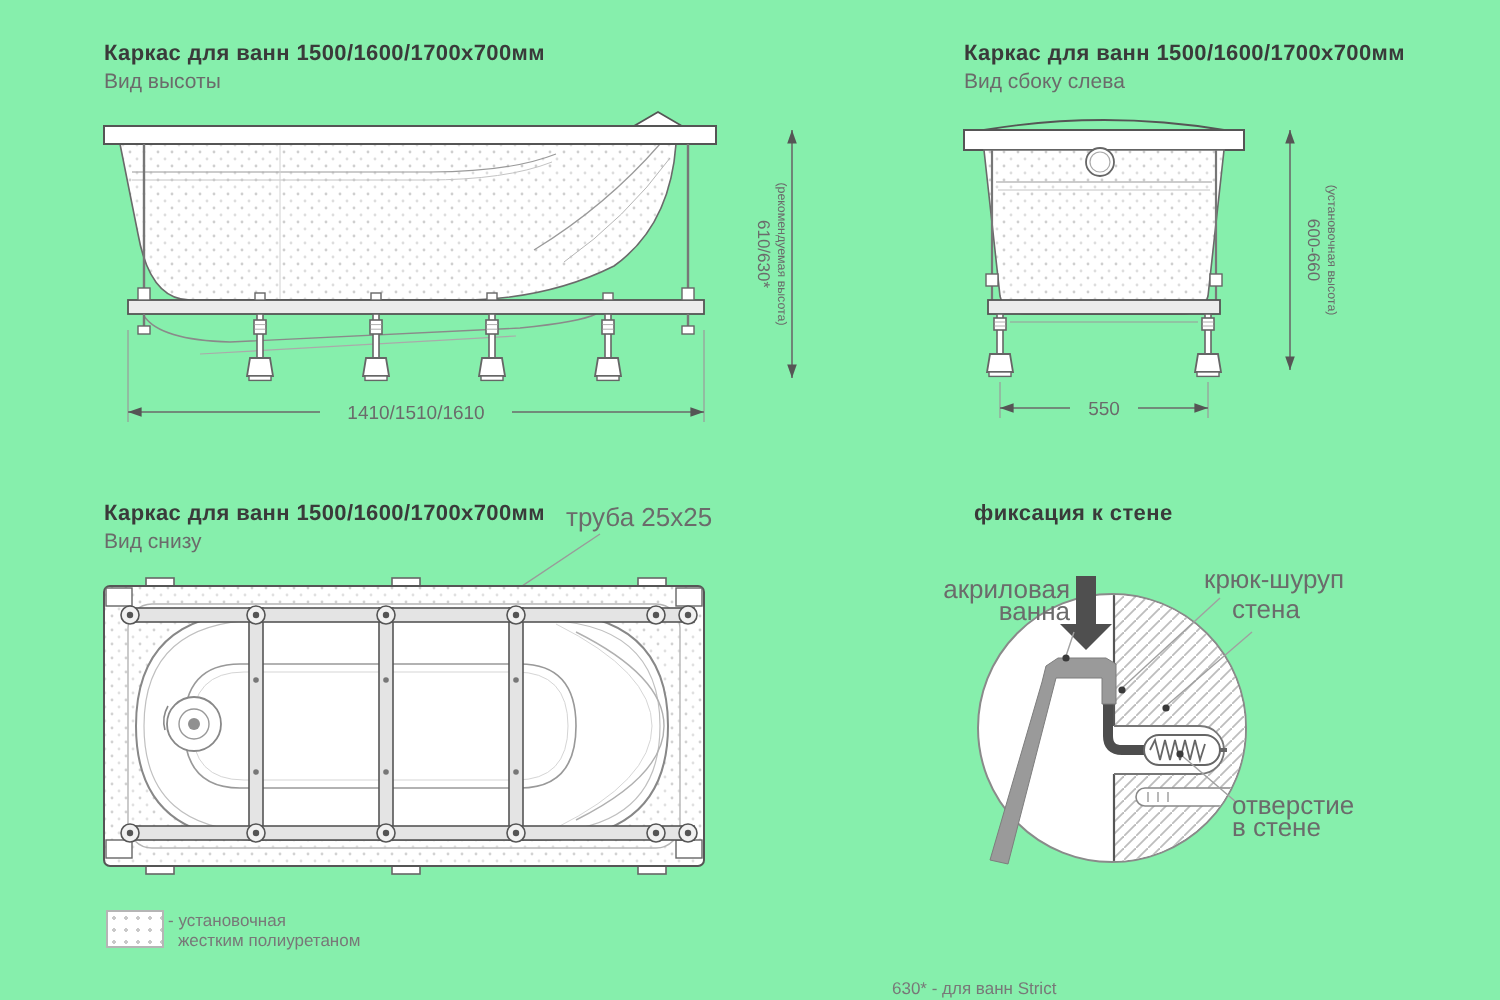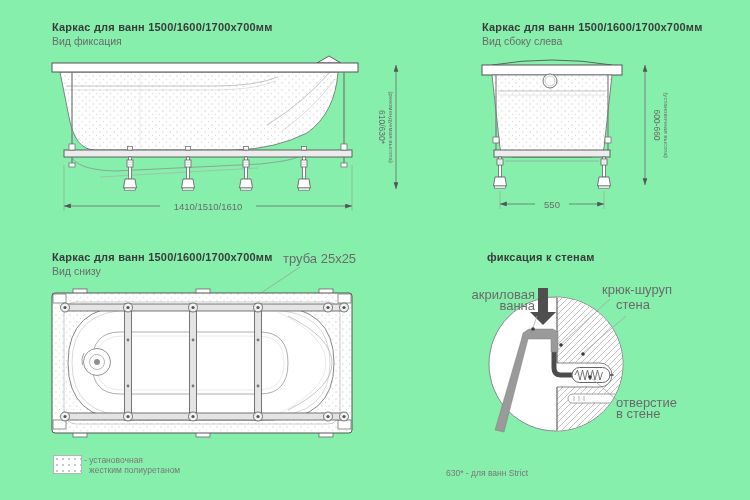--- a/index.html
+++ b/index.html
@@ -15,21 +15,21 @@
   svg{position:absolute;display:block;}
   svg text{font-family:"Liberation Sans",sans-serif;fill:#6b6b6b;}
   .two-line{line-height:15px;}
 </style>
 </head>
 <body>
 
 <div id="sheet">
 
   <div class="t" style="left:52px;top:21px">Каркас для ванн 1500/1600/1700x700мм</div>
-  <div class="s" style="left:52px;top:35px">Вид фиксация</div>
+  <div class="s" style="left:52px;top:35px">Вид высоты</div>
 
   <svg style="left:35px;top:53px" width="380" height="185" viewBox="0 0 380 185">
     <defs>
       <pattern id="fd" width="7" height="7" patternUnits="userSpaceOnUse">
         <rect width="7" height="7" fill="#ffffff"></rect>
         <circle cx="2" cy="2" r="0.7" fill="#cfcfcf"></circle>
         <circle cx="5.5" cy="5.5" r="0.7" fill="#dddddd"></circle>
       </pattern>
       <marker id="fa" markerWidth="9" markerHeight="7" refX="8.5" refY="3" orient="auto">
         <path d="M0,0 L8.5,3 L0,6 Z" fill="#555"></path>
@@ -257,21 +257,21 @@
           <circle cx="304" cy="166.5" r="1.6"></circle>
       </g>
     </g>
   </svg>
 
   <div class="legend-swatch"></div>
   <div class="fn" style="left:84px;top:455px">- установочная</div>
   <div class="fn" style="left:89px;top:465px">жестким полиуретаном</div>
 
   <div class="t two-line" style="left:487px;top:250px">
-    <div>фиксация к стенам</div>
+    <div>фиксация к стене</div>
   </div>
 
   <svg style="left:460px;top:280px" width="280" height="185" viewBox="0 0 280 185">
     <defs>
       <pattern id="hp" width="6" height="6" patternUnits="userSpaceOnUse">
         <rect width="6" height="6" fill="#ffffff"></rect>
         <path d="M0,6 L6,0" stroke="#bdbdbd" stroke-width="0.9"></path>
       </pattern>
       <clipPath id="cclip">
           <circle cx="96" cy="84" r="66.5"></circle>
@@ -316,15 +316,15 @@
     <div>акриловая</div>
     <div>ванна</div>
   </div>
   <div class="lab" style="left:602px;top:285px">крюк-шуруп</div>
   <div class="lab" style="left:616px;top:300px">стена</div>
   <div class="lab" style="left:616px;top:398px">
     <div>отверстие</div>
     <div>в стене</div>
   </div>
 
-  <div class="fn" style="left:446px;top:468px">630* - для ванн Strict</div>
+  <div class="fn" style="left:446px;top:489px">630* - для ванн Strict</div>
 
 </div>
 
 </body></html>

